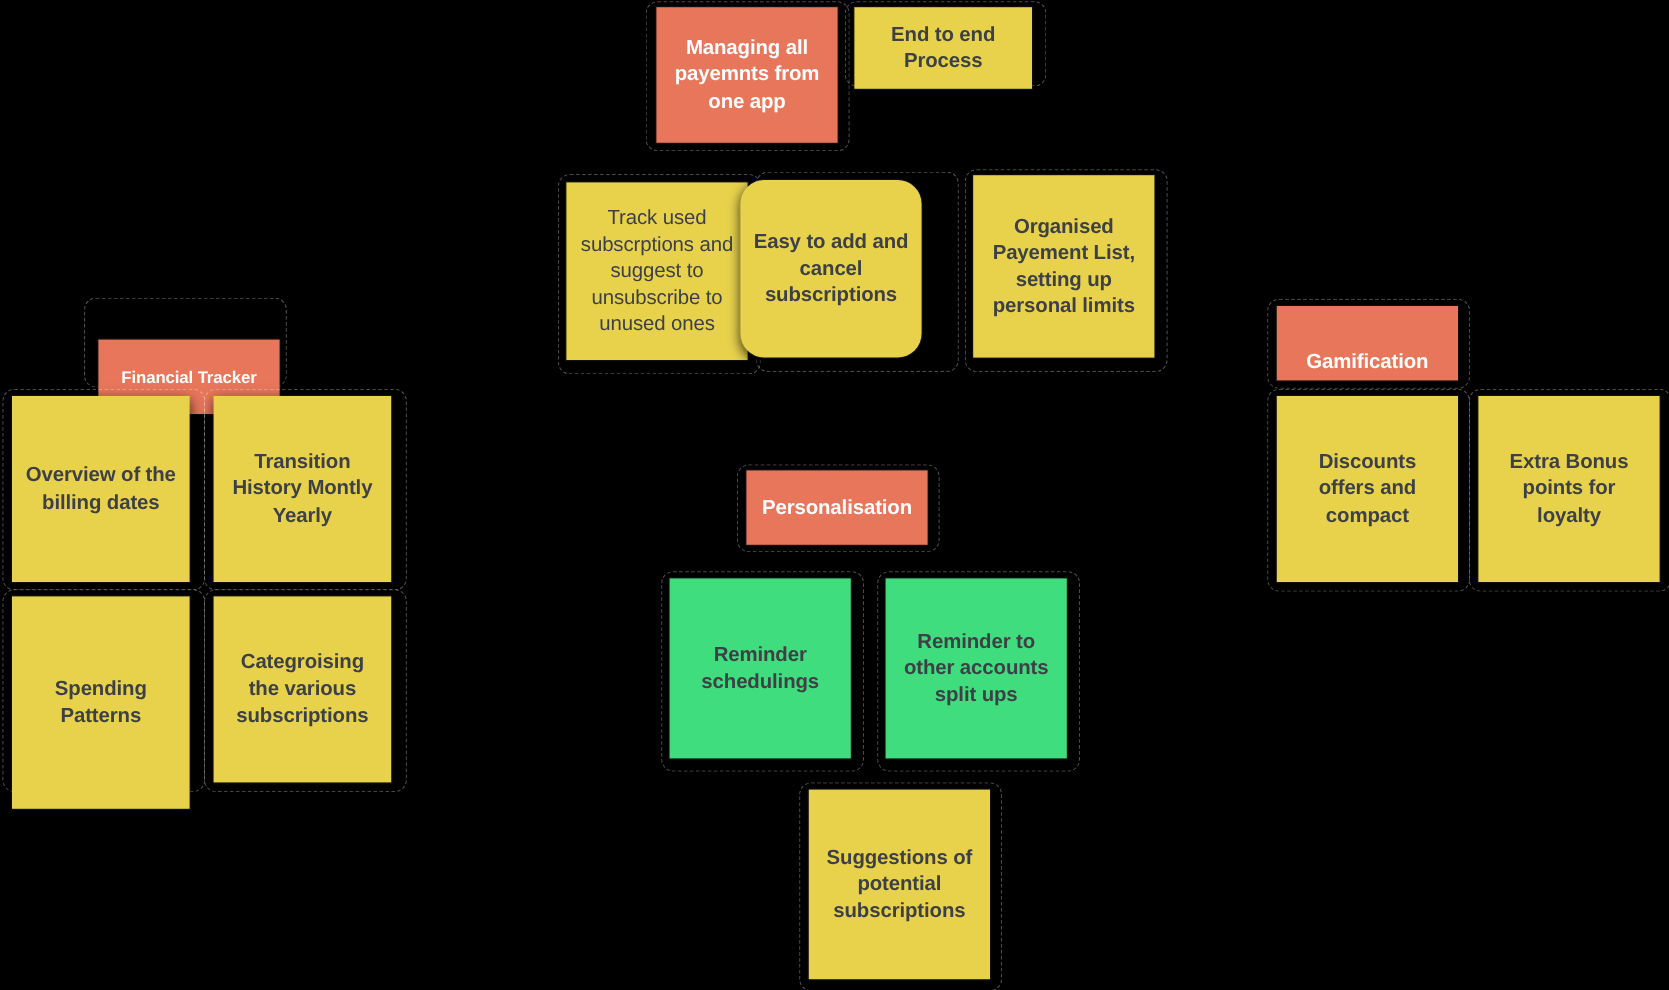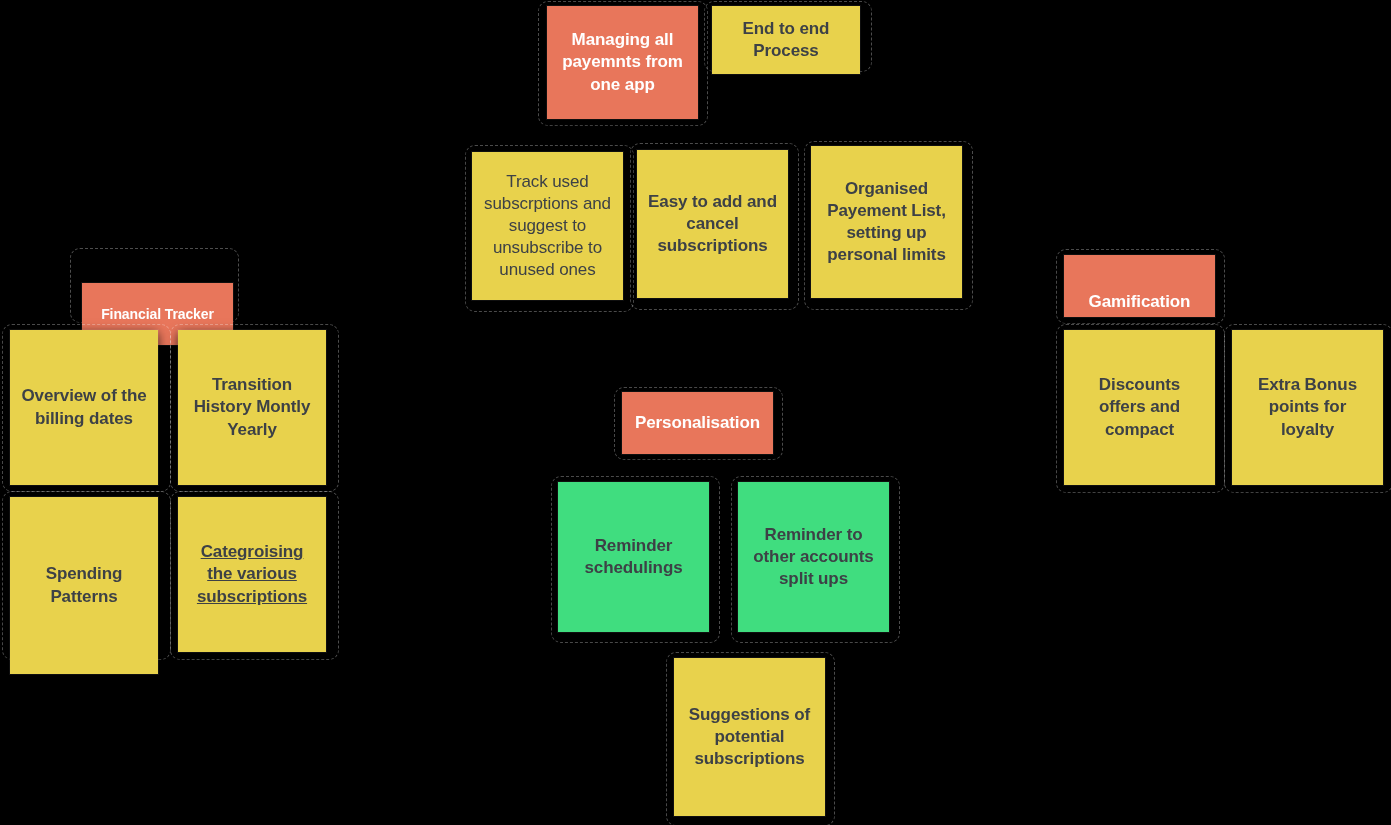--- a/index.html
+++ b/index.html
@@ -66,21 +66,21 @@
   <div class="card yellow v-center" style="left:712px; top:6px; width:148px; height:68px; padding:4px 8px; font-size:17px;">
     <span class="txt">End to end Process</span>
   </div>
 
   <div class="group-outline" style="left:465px; top:145px; width:167px; height:165px;"></div>
   <div class="card yellow regular v-center" style="left:472px; top:152px; width:151px; height:148px; padding:6px 10px; font-size:17px;">
     <span class="txt">Track used subscrptions and suggest to unsubscribe to unused ones</span>
   </div>
 
   <div class="group-outline" style="left:630px; top:143px; width:167px; height:165px;"></div>
-  <div class="card yellow v-center" style="left:637px; top:150px; width:151px; height:148px; padding:6px 10px; font-size:17px;">
+  <div class="card yellow v-center" style="left:617px; top:150px; width:151px; height:148px; padding:6px 10px; font-size:17px;border-radius:20px;">
     <span class="txt">Easy to add and cancel subscriptions</span>
   </div>
 
   <div class="group-outline" style="left:804px; top:141px; width:167px; height:167px;"></div>
   <div class="card yellow v-center" style="left:811px; top:146px; width:151px; height:152px; padding:6px 10px; font-size:17px;">
     <span class="txt">Organised Payement List, setting up personal limits</span>
   </div>
 
   <div class="group-outline" style="left:70px; top:248px; width:167px; height:73px;"></div>
   <div class="card orange v-center" style="left:82px; top:255px; width:151px; height:62px; padding:4px 8px; font-size:14px;margin-top:28px;">
@@ -96,21 +96,21 @@
   <div class="card yellow v-center" style="left:178px; top:330px; width:148px; height:155px; padding:6px 8px; font-size:17px;">
     <span class="txt">Transition History Montly Yearly</span>
   </div>
 
   <div class="group-outline" style="left:2px; top:491px; width:167px; height:167px;"></div>
   <div class="card yellow v-center" style="left:10px; top:497px; width:148px; height:177px; padding:6px 10px; font-size:17px;">
     <span class="txt">Spending Patterns</span>
   </div>
 
   <div class="group-outline" style="left:170px; top:491px; width:167px; height:167px;"></div>
-  <div class="card yellow v-center" style="left:178px; top:497px; width:148px; height:155px; padding:6px 8px; font-size:17px;text-decoration:underline;">
+  <div class="card yellow v-center" style="left:178px; top:497px; width:148px; height:155px; padding:6px 8px; font-size:17px;">
     <span class="txt">Categroising the various subscriptions</span>
   </div>
 
   <div class="group-outline" style="left:1056px; top:249px; width:167px; height:73px;"></div>
   <div class="card orange v-center" style="left:1064px; top:255px; width:151px; height:62px; padding:4px 8px; font-size:17px;align-items:flex-end;">
     <span class="txt">Gamification</span>
   </div>
 
   <div class="group-outline" style="left:1056px; top:324px; width:167px; height:167px;"></div>
   <div class="card yellow v-center" style="left:1064px; top:330px; width:151px; height:155px; padding:6px 10px; font-size:17px;">

